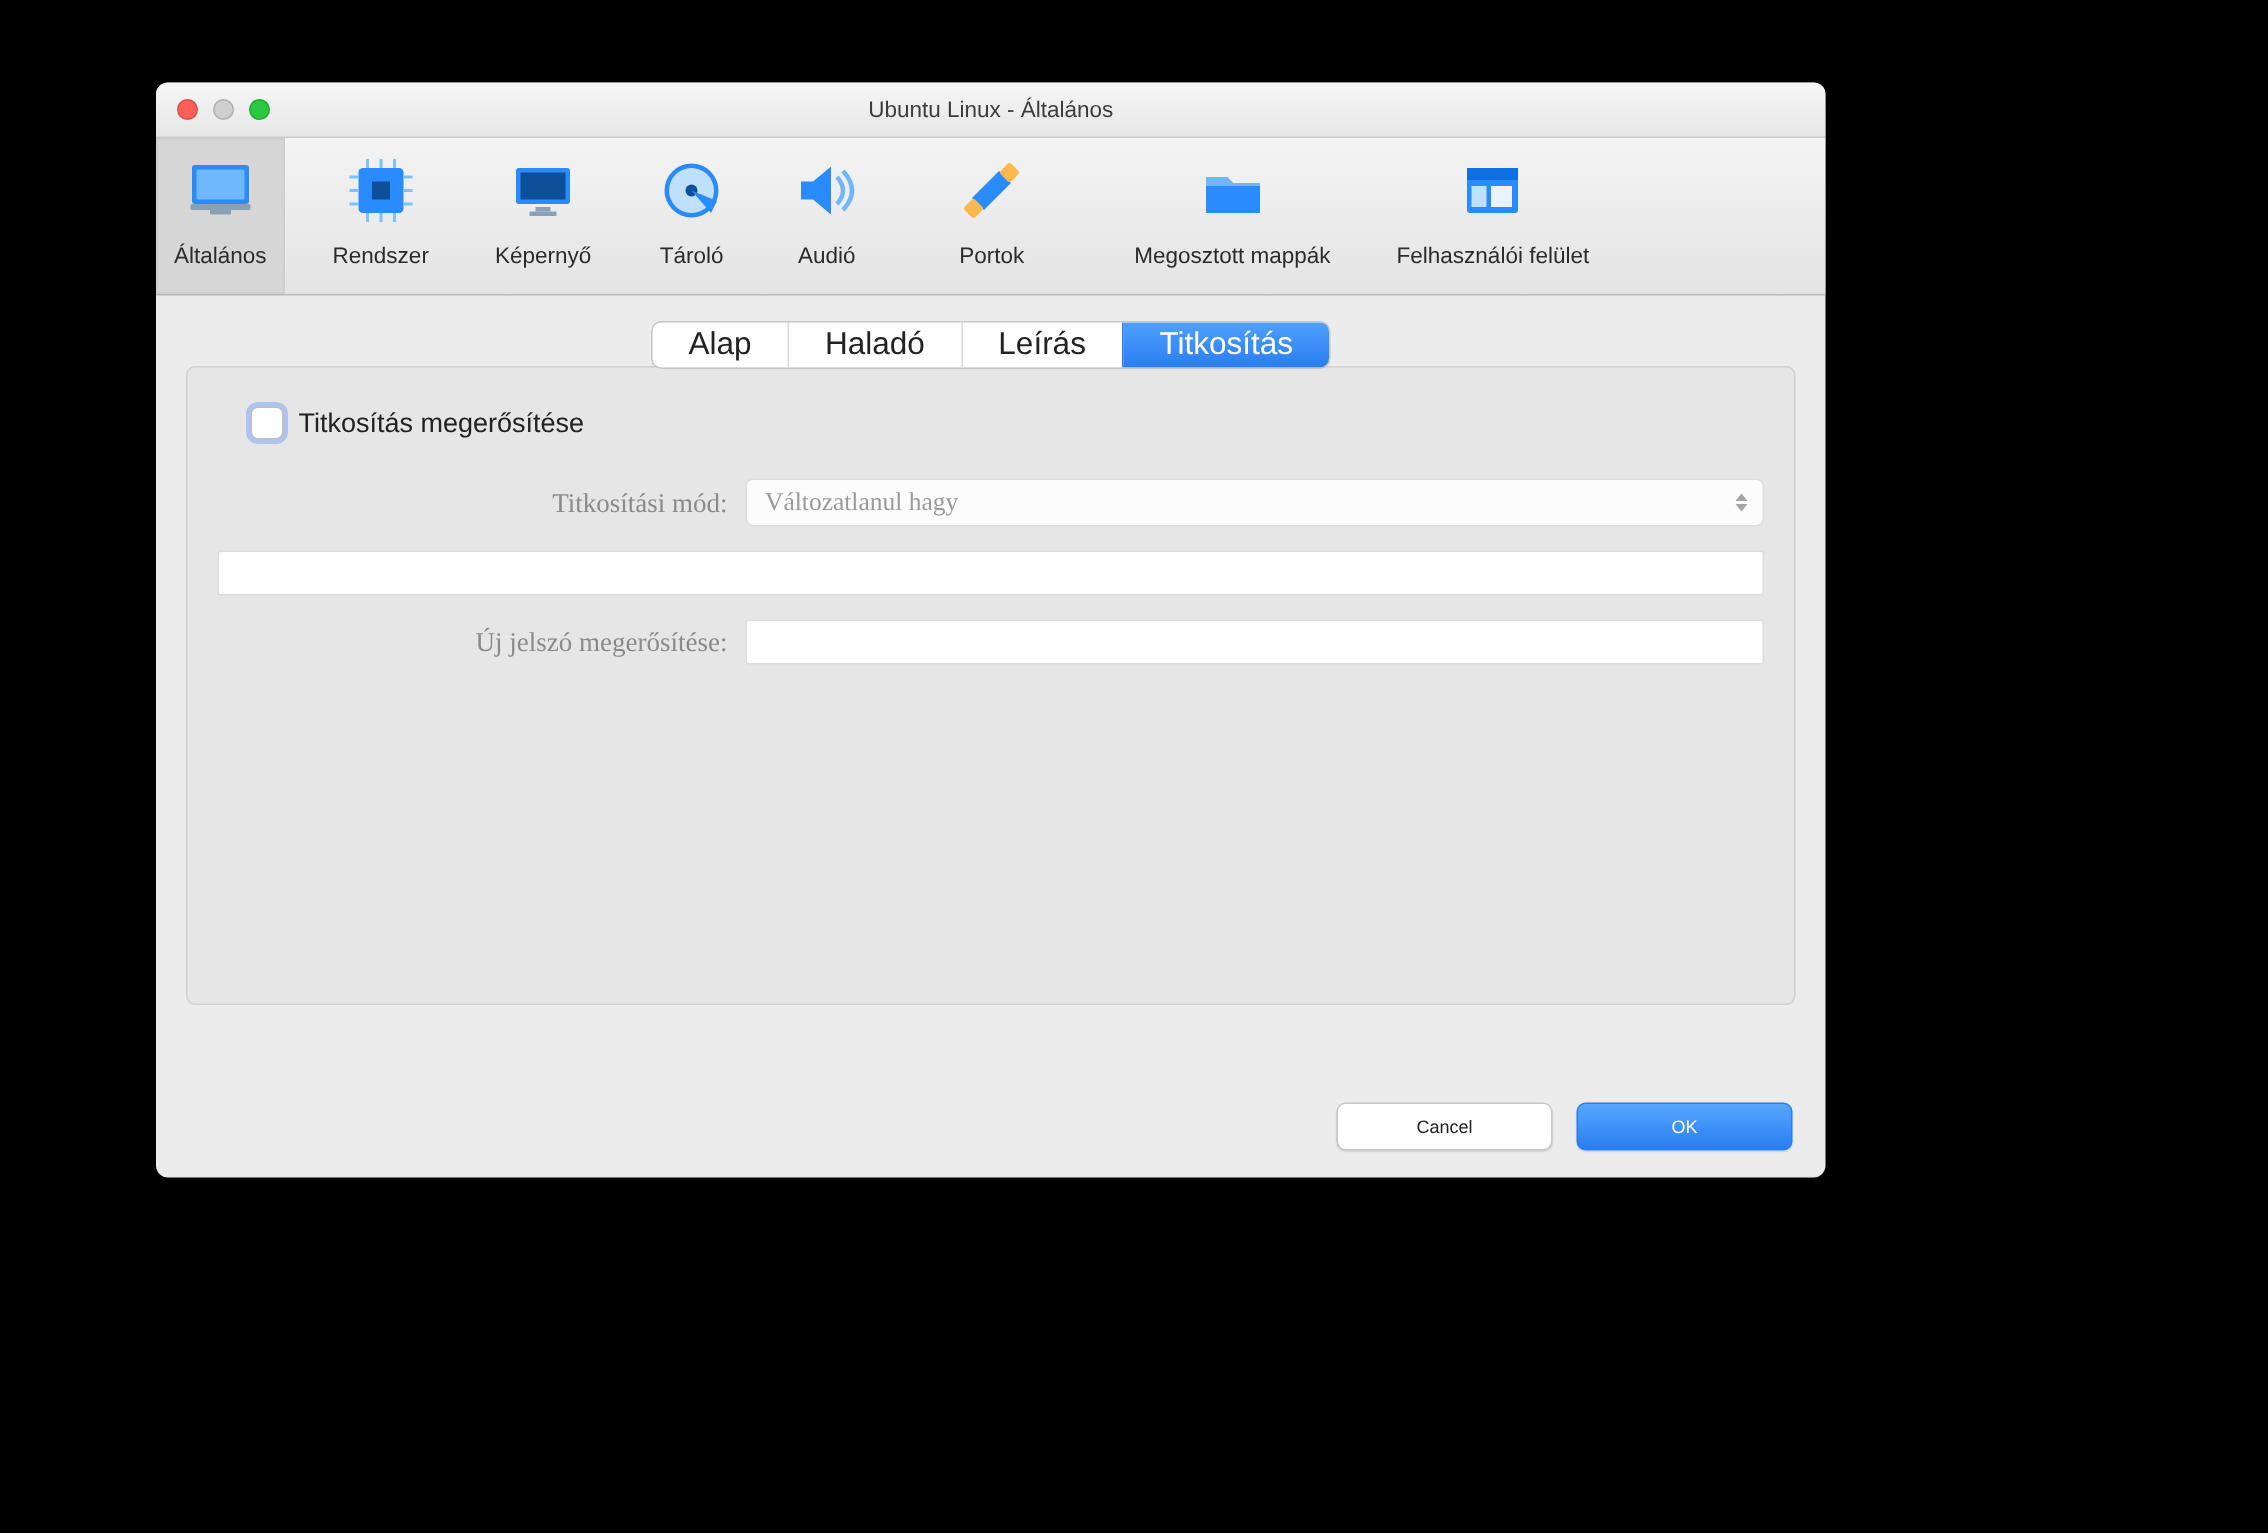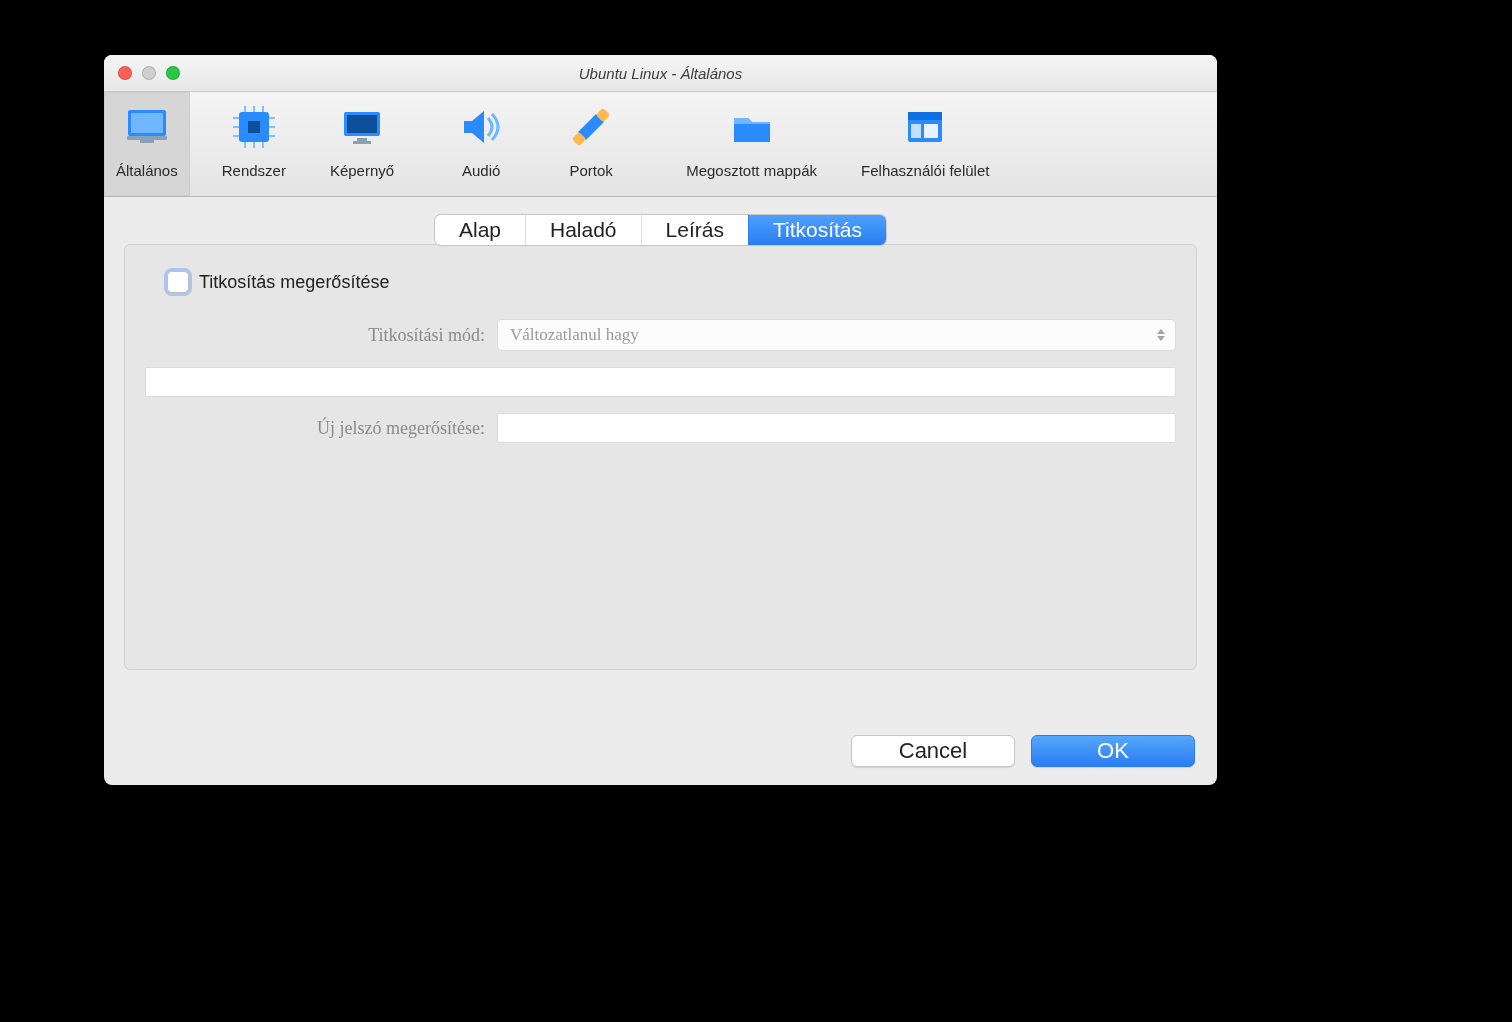--- a/index.html
+++ b/index.html
@@ -23,21 +23,20 @@
     overflow: hidden;
   }
   
   .titlebar {
     height: 36px;
     background: linear-gradient(#f6f6f6, #e7e7e7);
     border-bottom: 1px solid #c9c9c9;
     display: flex;
     align-items: center;
     position: relative;
-    font-style: italic;
   }
   .traffic {
     display: flex;
     gap: 10px;
     padding-left: 14px;
   }
   .tl {
     width: 14px; height: 14px; border-radius: 50%;
     box-shadow: inset 0 0 0 1px rgba(0,0,0,0.15);
   }
@@ -199,25 +198,25 @@
     position: absolute;
     right: 22px;
     bottom: 18px;
     display: flex;
     gap: 16px;
   }
   .btn {
     min-width: 106px;
     height: 30px;
     border-radius: 6px;
-    font-size: 22px;
+    font-size: 12px;
     display: flex;
     align-items: center;
     justify-content: center;
-    padding: 0 28px;
+    padding: 0 18px;
     box-shadow: 0 1px 1px rgba(0,0,0,0.1);
     border: 1px solid #c6c6c6;
     background: #fff;
     color: #222;
   }
   .btn.primary {
     background: linear-gradient(#56a7ff, #2a7df0);
     border: 1px solid #2a7df0;
     color: #fff;
   }
@@ -285,20 +284,31 @@
           <rect x="8" y="11" width="30" height="18" fill="#0d4f99"></rect>
           <rect x="18" y="34" width="10" height="3" fill="#8aa0b4"></rect>
           <rect x="14" y="37" width="18" height="3" fill="#8aa0b4"></rect>
         </svg>
       </div>
       <div class="lbl">Képernyő</div>
     </div>
 
     <div class="toolbar-gap-small"></div>
 
+    <div class="toolbar-item">
+      <div class="icon">
+        <svg width="46" height="46" viewBox="0 0 46 46">
+          <circle cx="23" cy="23" r="18" fill="#2a8bff"></circle>
+          <circle cx="23" cy="23" r="15" fill="#bfe0ff"></circle>
+          <circle cx="23" cy="23" r="4" fill="#0d4f99"></circle>
+          <path d="M23 23 L40 30 L36 38 Z" fill="#2a8bff"></path>
+        </svg>
+      </div>
+      <div class="lbl">Tároló</div>
+    </div>
 
     <div class="toolbar-gap-small"></div>
 
     <div class="toolbar-item">
       <div class="icon">
         <svg width="46" height="46" viewBox="0 0 46 46">
           <path d="M6 17 h8 l12 -10 v32 l-12 -10 h-8 z" fill="#2a8bff"></path>
           <path d="M30 14 q8 9 0 18" stroke="#6fb8ff" stroke-width="3" fill="none"></path>
           <path d="M34 10 q12 13 0 26" stroke="#6fb8ff" stroke-width="3" fill="none"></path>
         </svg>

